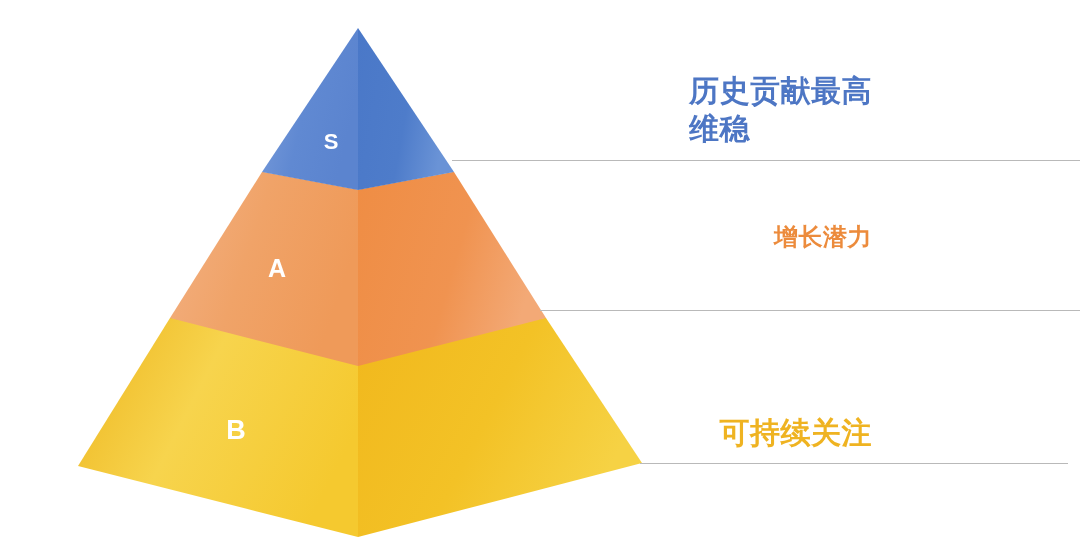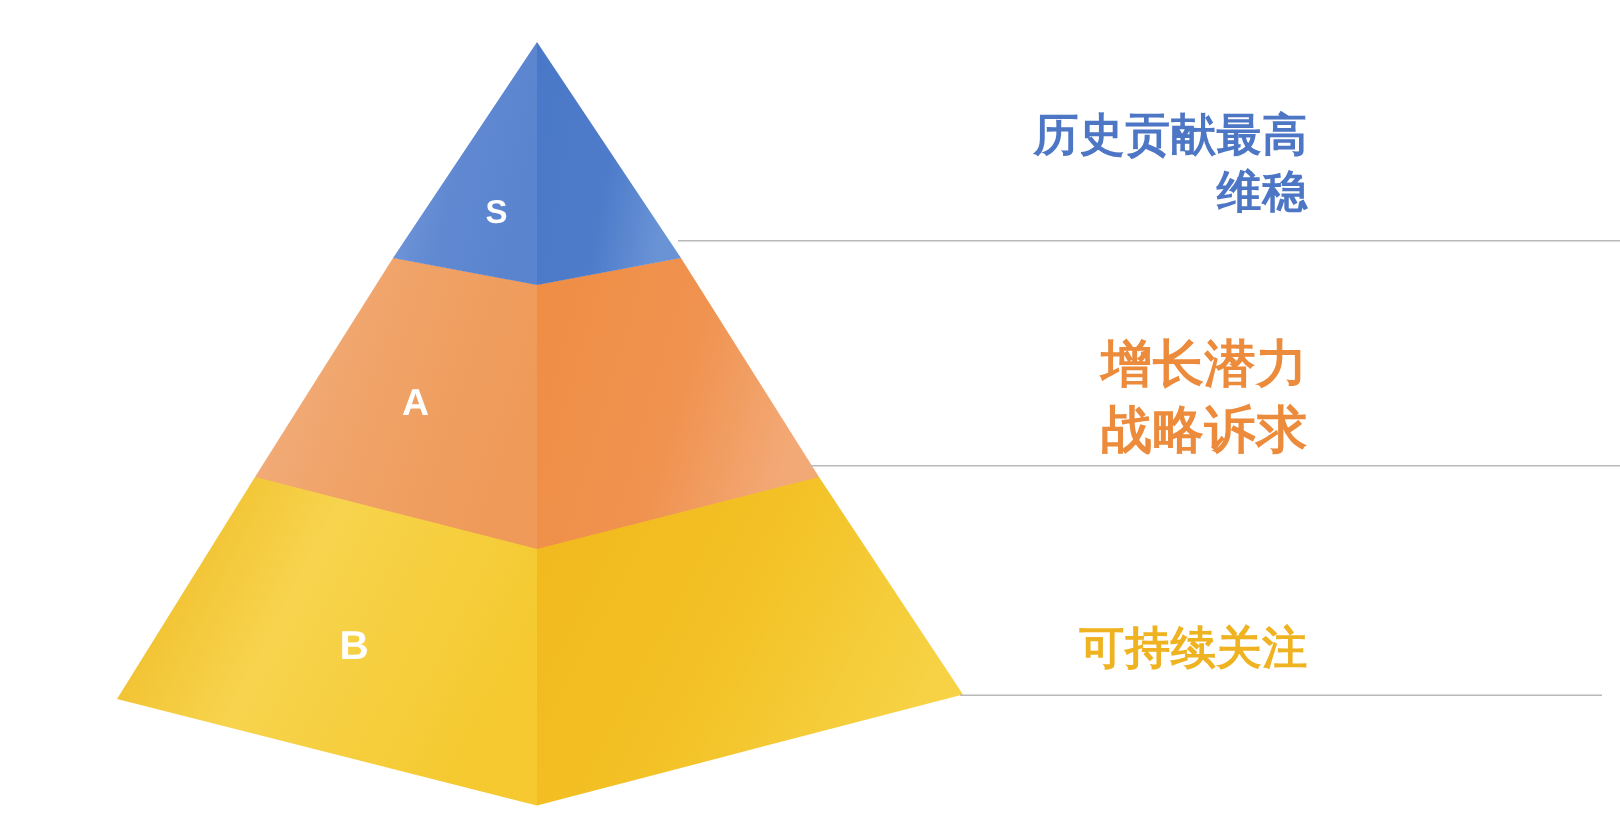--- a/index.html
+++ b/index.html
@@ -31,39 +31,38 @@
     text-anchor: middle;
     dominant-baseline: middle;
   }
   .leader-line {
     position: absolute;
     height: 1px;
     background: #b9b9b9;
   }
   .label-block {
     position: absolute;
-    text-align: right;
     font-weight: bold;
     line-height: 1.28;
     letter-spacing: 0.5px;
     white-space: nowrap;
   }
   .label-line {
     display: block;
   }
   #label-s {
     right: 208px;
     top: 72px;
     font-size: 30px;
     color: #4d76c4;
   }
   #label-a {
     right: 208px;
     top: 222px;
-    font-size: 34px;
+    font-size: 24px;
     color: #ec8b3c;
   }
   #label-b {
     right: 208px;
     top: 414px;
     font-size: 30px;
     color: #efb321;
   }
 </style>
 </head>
@@ -148,20 +147,19 @@
   <div class="leader-line" style="left: 540px; top: 310px; width: 540px; background: rgb(185, 185, 185);"></div>
   <div class="leader-line" style="left: 640px; top: 463px; width: 428px; background: rgb(185, 185, 185);"></div>
 
   <div class="label-block" id="label-s" style="color: rgb(77, 118, 196);">
     <span class="label-line">历史贡献最高</span>
     <span class="label-line">维稳</span>
   </div>
 
   <div class="label-block" id="label-a" style="color: rgb(236, 139, 60);">
     <span class="label-line">增长潜力</span>
-    <span class="label-line">战略诉求</span>
   </div>
 
   <div class="label-block" id="label-b" style="color: rgb(239, 179, 33);">
     <span class="label-line">可持续关注</span>
   </div>
 
 </div>
 
 </body></html>

